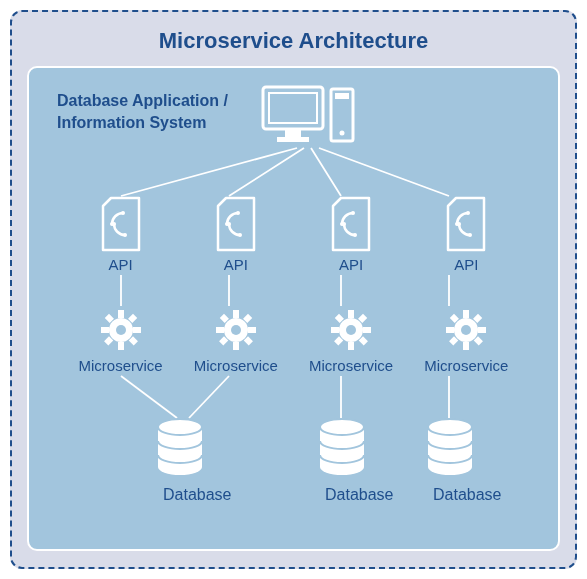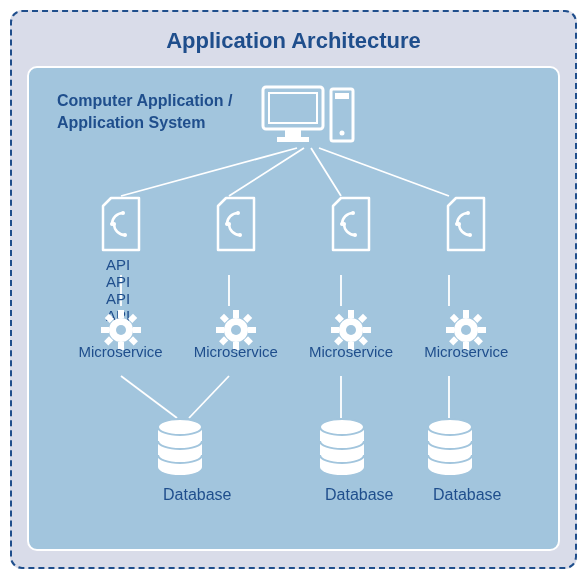--- a/index.html
+++ b/index.html
@@ -57,23 +57,23 @@
     pointer-events: none;
   }
   .row {
     position: absolute;
     left: 0; width: 100%;
     display: flex;
     justify-content: space-around;
     padding: 0 34px;
   }
   .row-api  { top: 128px; }
-  .row-api-lbl { top: 188px; flex-direction: column; }
+  .row-api-lbl { top: 188px; }
   .row-gear { top: 240px; }
-  .row-ms-lbl { top: 275px; }
+  .row-ms-lbl { top: 289px; }
   .cell {
     width: 110px;
     display: flex;
     justify-content: center;
     align-items: center;
   }
   .lbl {
     color: #1f4e8c;
     font-size: 15px;
     font-weight: 500;
@@ -83,24 +83,24 @@
     color: #1f4e8c;
     font-size: 16px;
     font-weight: 500;
     margin-left: 16px;
   }
 </style>
 </head>
 <body>
 
 <div class="outer">
-  <div class="title">Application Architecture</div>
+  <div class="title">Microservice Architecture</div>
   <div class="inner">
 
-    <div class="app-label">Computer Application / Application System</div>
+    <div class="app-label">Database Application / Information System</div>
 
     <div class="computer">
       <svg viewBox="0 0 100 65" width="100" height="65">
         <rect x="4" y="4" width="60" height="42" rx="3" fill="none" stroke="#fff" stroke-width="3"></rect>
         <rect x="10" y="10" width="48" height="30" fill="none" stroke="#fff" stroke-width="2"></rect>
         <rect x="26" y="46" width="16" height="8" fill="#fff"></rect>
         <rect x="18" y="54" width="32" height="5" fill="#fff"></rect>
         <rect x="72" y="6" width="22" height="52" rx="2" fill="none" stroke="#fff" stroke-width="3"></rect>
         <rect x="76" y="10" width="14" height="6" fill="#fff"></rect>
         <circle cx="83" cy="50" r="2.5" fill="#fff"></circle>

